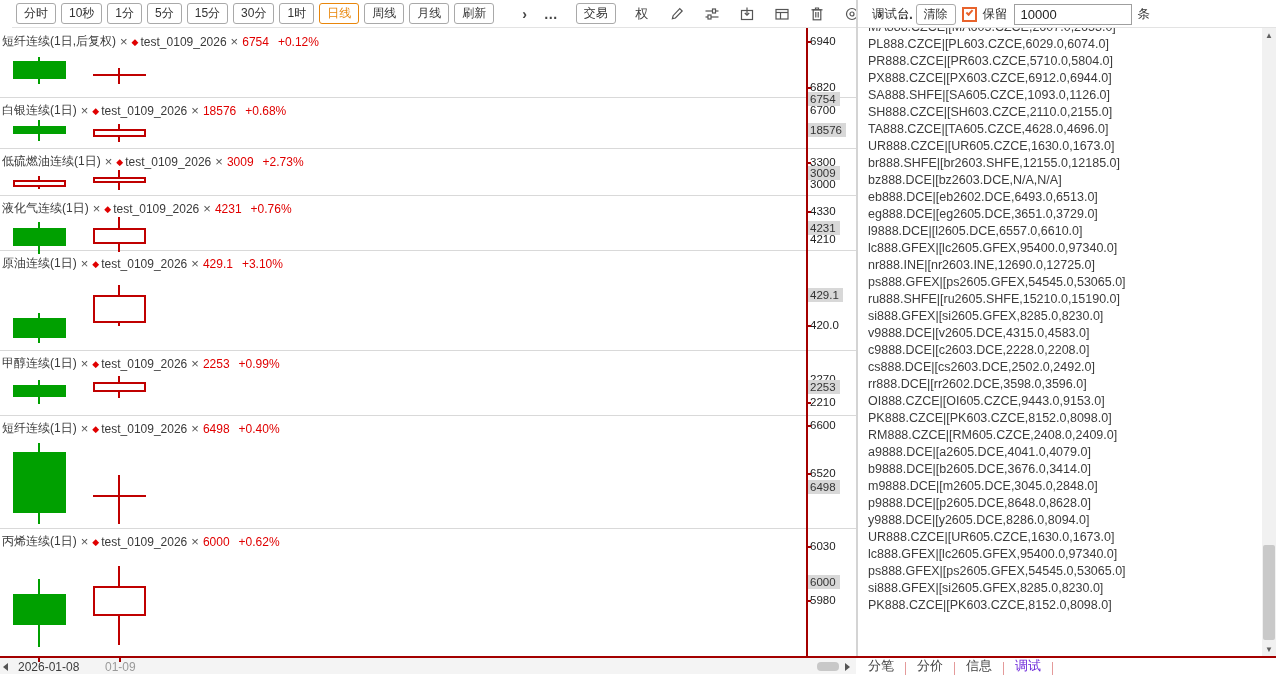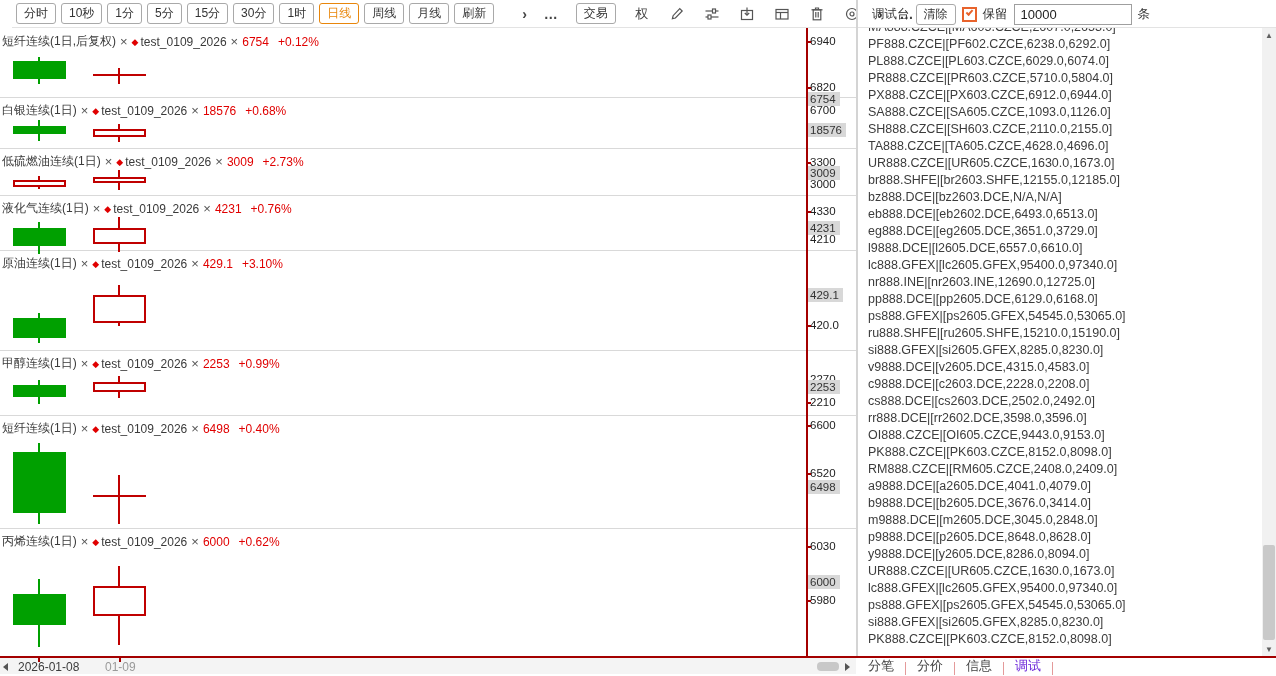--- a/index.html
+++ b/index.html
@@ -254,36 +254,34 @@
         <div class="tick-label" style="top: 566px;">5980</div>
         <div class="tick-dash" style="top: 572px;"></div>
       </div>
   </div>
 
   <div id="splitter"></div>
 
   <div id="console">
     <div id="console-lines">
         <div class="console-line">MA888.CZCE|[MA605.CZCE,2607.0,2653.0]</div>
-        <div class="console-line">PF888.CZCE|[PF602.CZCE,6238.0,6292.0]</div>
         <div class="console-line">PL888.CZCE|[PL603.CZCE,6029.0,6074.0]</div>
         <div class="console-line">PR888.CZCE|[PR603.CZCE,5710.0,5804.0]</div>
         <div class="console-line">PX888.CZCE|[PX603.CZCE,6912.0,6944.0]</div>
-        <div class="console-line">SA888.CZCE|[SA605.CZCE,1093.0,1126.0]</div>
+        <div class="console-line">SA888.SHFE|[SA605.CZCE,1093.0,1126.0]</div>
         <div class="console-line">SH888.CZCE|[SH603.CZCE,2110.0,2155.0]</div>
         <div class="console-line">TA888.CZCE|[TA605.CZCE,4628.0,4696.0]</div>
         <div class="console-line">UR888.CZCE|[UR605.CZCE,1630.0,1673.0]</div>
         <div class="console-line">br888.SHFE|[br2603.SHFE,12155.0,12185.0]</div>
         <div class="console-line">bz888.DCE|[bz2603.DCE,N/A,N/A]</div>
         <div class="console-line">eb888.DCE|[eb2602.DCE,6493.0,6513.0]</div>
         <div class="console-line">eg888.DCE|[eg2605.DCE,3651.0,3729.0]</div>
         <div class="console-line">l9888.DCE|[l2605.DCE,6557.0,6610.0]</div>
         <div class="console-line">lc888.GFEX|[lc2605.GFEX,95400.0,97340.0]</div>
         <div class="console-line">nr888.INE|[nr2603.INE,12690.0,12725.0]</div>
-        <div class="console-line">pp888.DCE|[pp2605.DCE,6129.0,6168.0]</div>
         <div class="console-line">ps888.GFEX|[ps2605.GFEX,54545.0,53065.0]</div>
         <div class="console-line">ru888.SHFE|[ru2605.SHFE,15210.0,15190.0]</div>
         <div class="console-line">si888.GFEX|[si2605.GFEX,8285.0,8230.0]</div>
         <div class="console-line">v9888.DCE|[v2605.DCE,4315.0,4583.0]</div>
         <div class="console-line">c9888.DCE|[c2603.DCE,2228.0,2208.0]</div>
         <div class="console-line">cs888.DCE|[cs2603.DCE,2502.0,2492.0]</div>
         <div class="console-line">rr888.DCE|[rr2602.DCE,3598.0,3596.0]</div>
         <div class="console-line">OI888.CZCE|[OI605.CZCE,9443.0,9153.0]</div>
         <div class="console-line">PK888.CZCE|[PK603.CZCE,8152.0,8098.0]</div>
         <div class="console-line">RM888.CZCE|[RM605.CZCE,2408.0,2409.0]</div>

